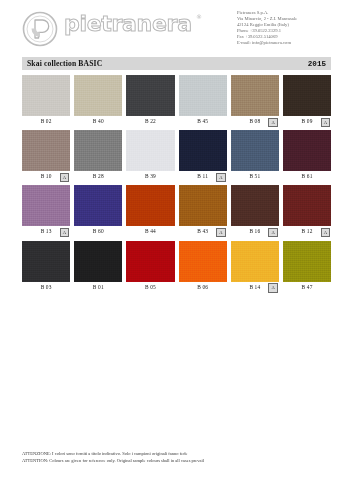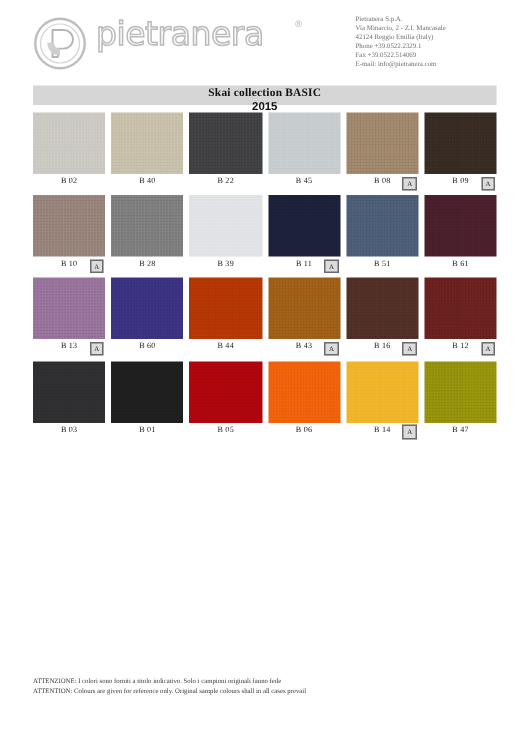--- a/index.html
+++ b/index.html
@@ -45,21 +45,21 @@
     top: 0;
     width: 36px;
     height: 36px;
   }
 
   .logo-word {
     position: absolute;
     left: 42px;
     top: 1px;
     font-family: "DejaVu Sans", sans-serif;
-    font-weight: normal;
+    font-weight: bold;
     font-size: 22px;
     letter-spacing: -0.3px;
     color: #ffffff;
     -webkit-text-stroke: 1px #b9b9b9;
     text-shadow: 0 0 0 #b9b9b9;
     line-height: 24px;
     white-space: nowrap;
   }
   .logo-reg {
     position: absolute;
@@ -99,31 +99,30 @@
     left: 22px;
     top: 57px;
     width: 309px;
     height: 13px;
     background: #d6d6d6;
     display: flex;
     align-items: center;
     justify-content: space-between;
     padding: 0 5px;
     box-sizing: border-box;
-    flex-direction: column;
   }
   .titlebar .t-left {
     font-family: "Liberation Serif", serif;
     font-size: 7.6px;
     font-weight: bold;
     color: #111;
     letter-spacing: 0.15px;
   }
   .titlebar .t-right {
-    font-family: Liberation Sans, sans-serif;
+    font-family: Liberation Mono, monospace;
     font-size: 7.6px;
     font-weight: bold;
     color: #111;
   }
 
   
   .grid {
     position: absolute;
     left: 22px;
     top: 75px;

